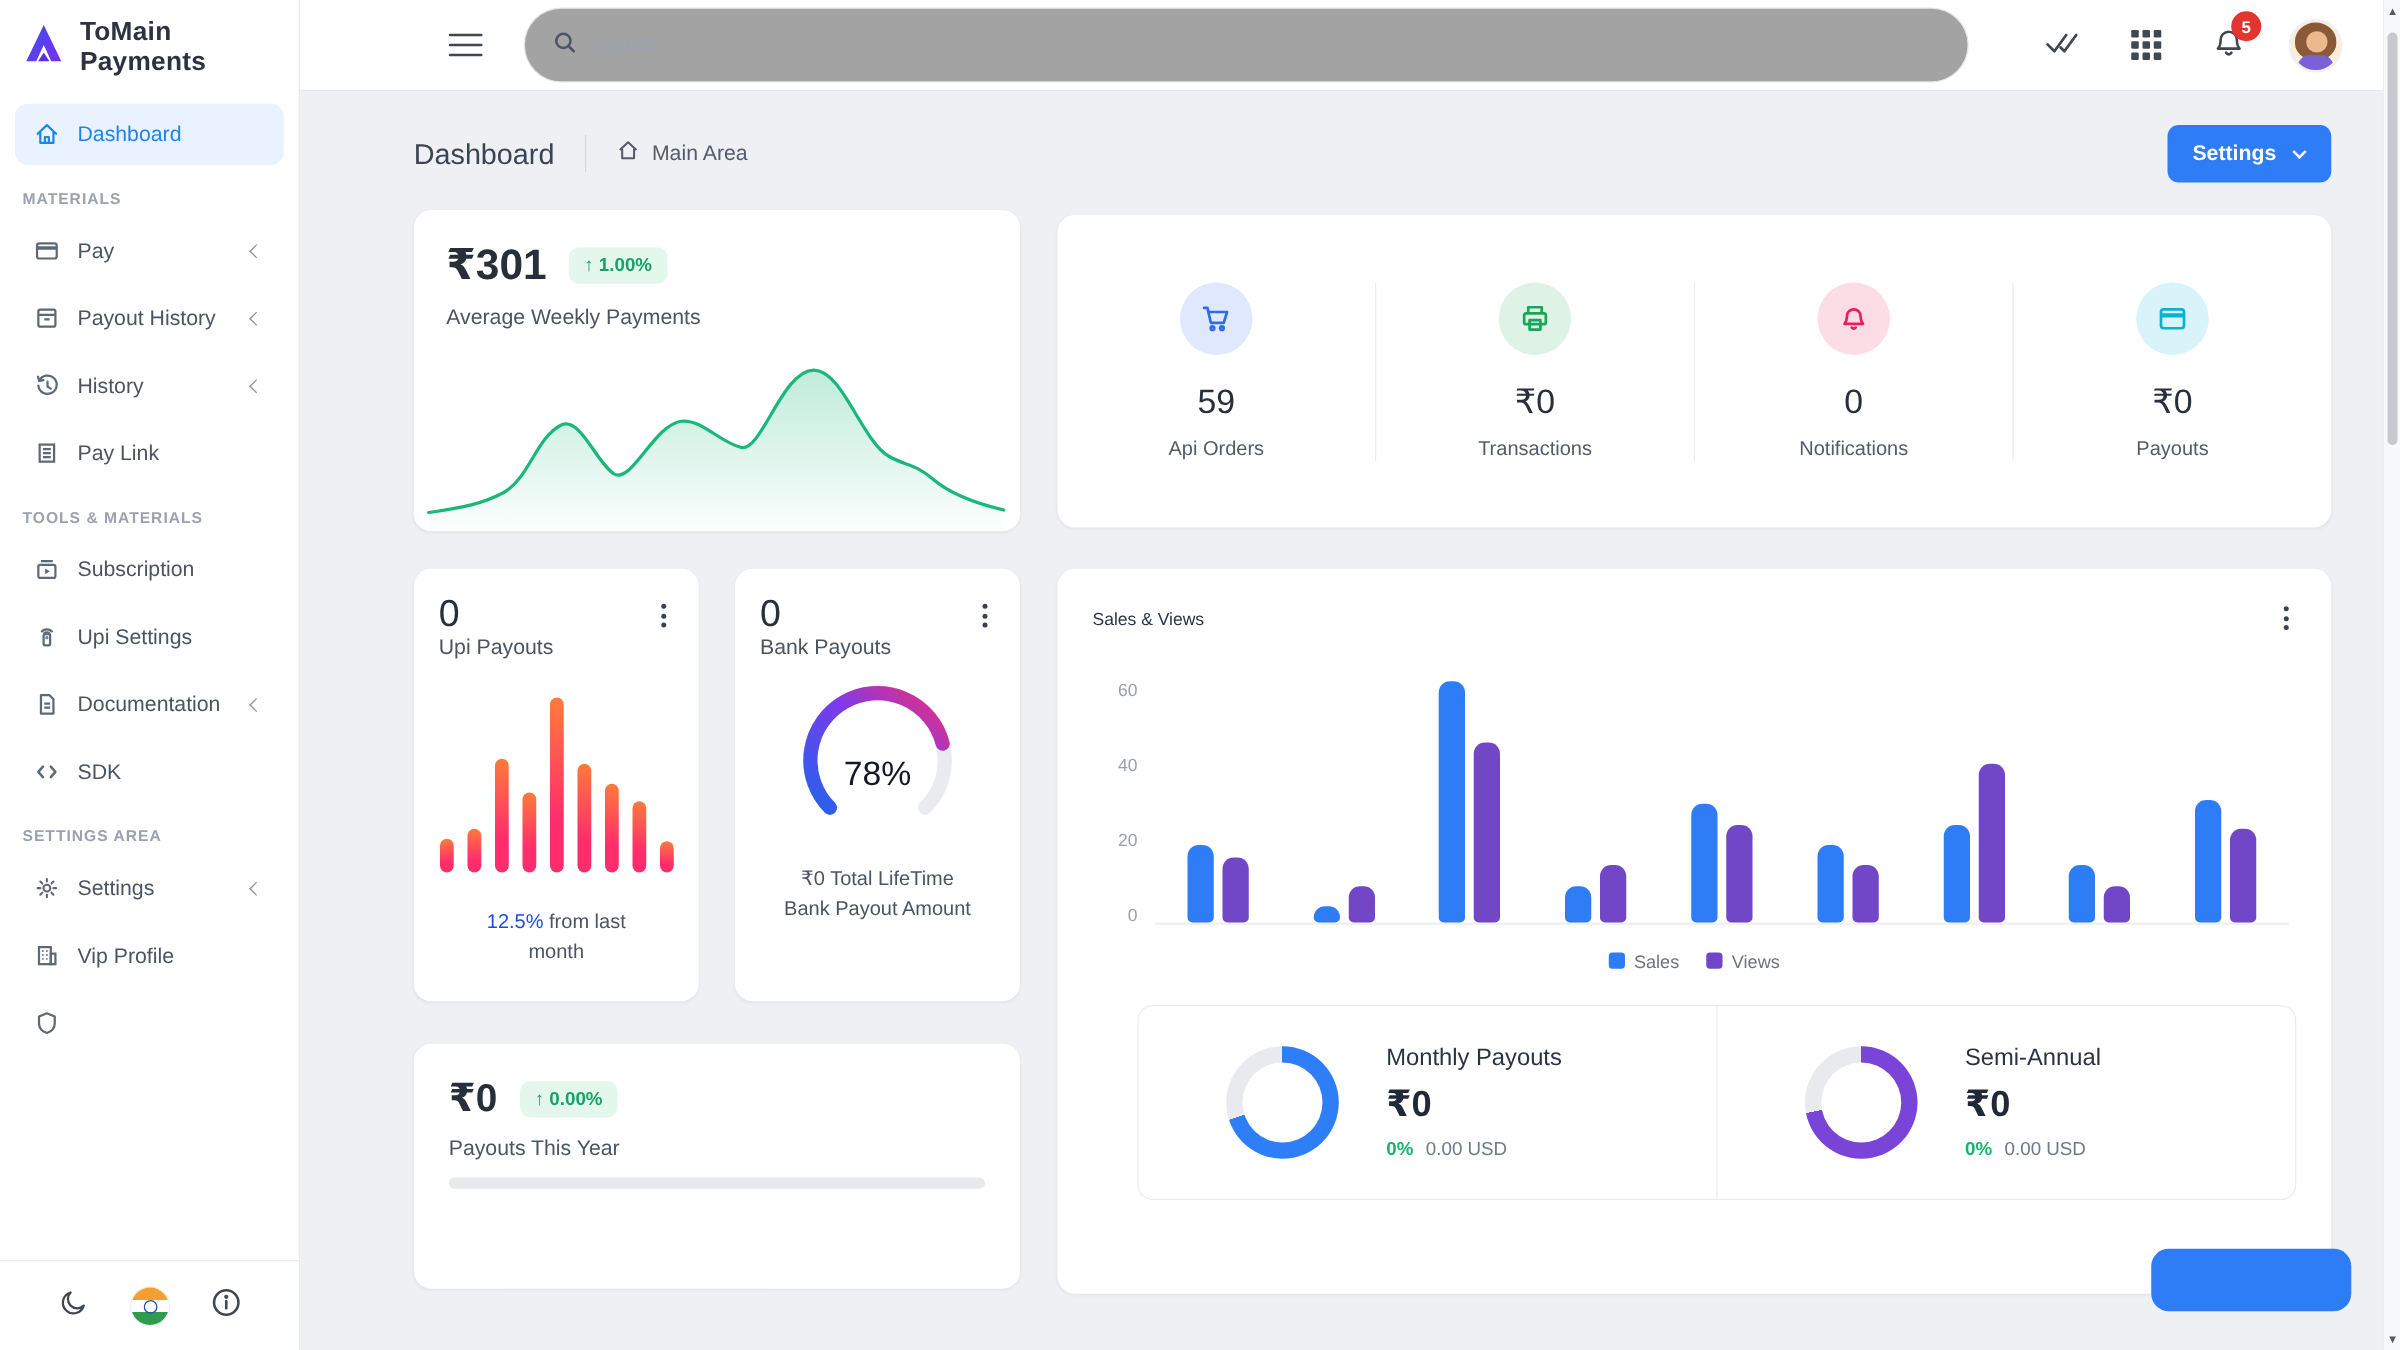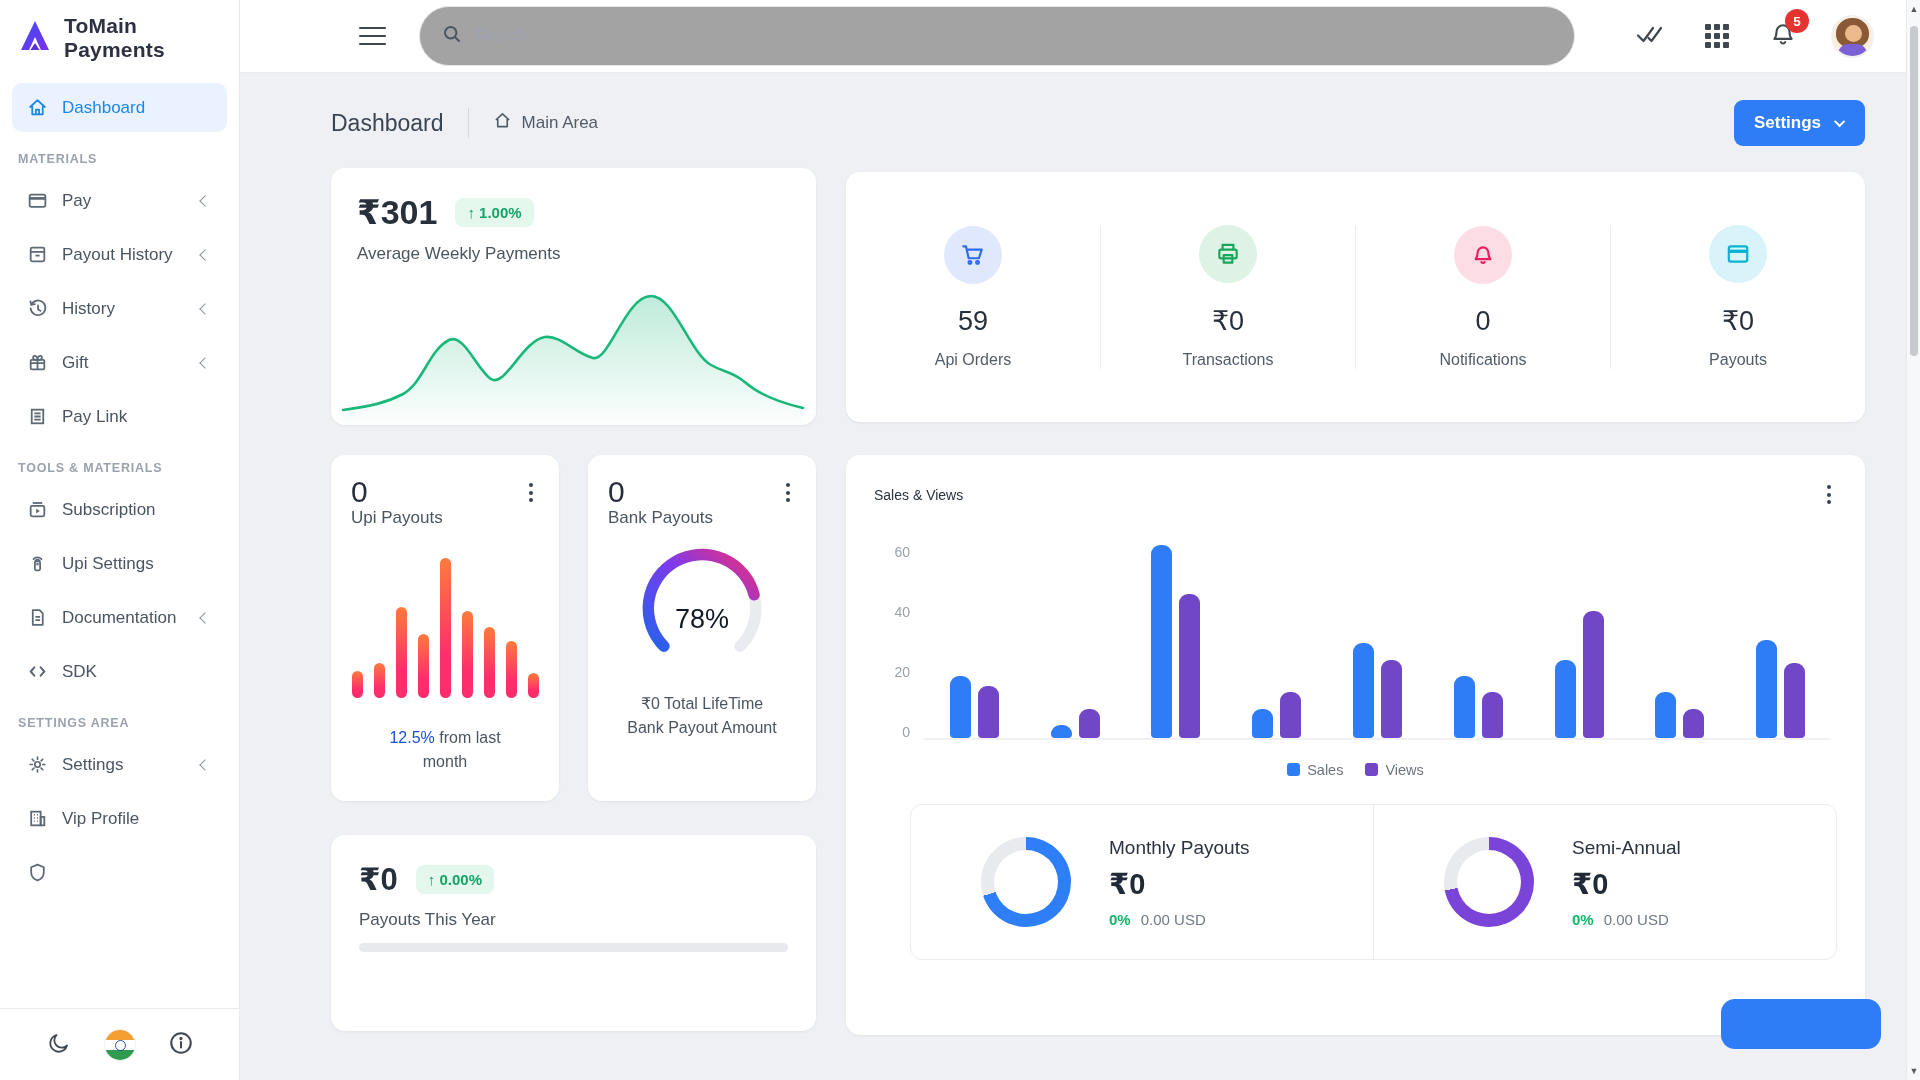--- a/index.html
+++ b/index.html
@@ -182,31 +182,20 @@
       </div>
       <div class="nav-item">
         <span class="nicon">
             <svg width="21" height="21" viewBox="0 0 20 20" fill="none" stroke="currentColor" stroke-width="1.7" stroke-linecap="round">
               <path d="M4.2 6.2 A7 7 0 1 1 3.5 10"></path>
               <path d="M3.2 3.2 L4.2 6.4 L7.4 5.8"></path>
               <path d="M10.5 7 V10.8 L13 12.3"></path>
             </svg>
           </span>
         <span class="lbl">History</span>
-        <span class="chev-left"></span>
-      </div>
-      <div class="nav-item">
-        <span class="nicon">
-            <svg width="21" height="21" viewBox="0 0 20 20" fill="none" stroke="currentColor" stroke-width="1.7" stroke-linejoin="round">
-              <rect x="3.5" y="7.5" width="13" height="9" rx="1"></rect>
-              <path d="M3.5 10.5 H16.5 M10 7.5 V16.5"></path>
-              <path d="M10 7.5 C7 7.5 5.5 6.5 5.8 4.8 C6 3.4 8 3.2 9 4.4 C9.7 5.2 10 7.5 10 7.5 C10 7.5 10.3 5.2 11 4.4 C12 3.2 14 3.4 14.2 4.8 C14.5 6.5 13 7.5 10 7.5 Z"></path>
-            </svg>
-          </span>
-        <span class="lbl">Gift</span>
         <span class="chev-left"></span>
       </div>
       <div class="nav-item">
         <span class="nicon">
             <svg width="21" height="21" viewBox="0 0 20 20" fill="none" stroke="currentColor" stroke-width="1.7">
               <rect x="4.5" y="3.5" width="11" height="13"></rect>
               <path d="M7 7 H13 M7 10 H13 M7 13 H13"></path>
             </svg>
           </span>
         <span class="lbl">Pay Link</span>

